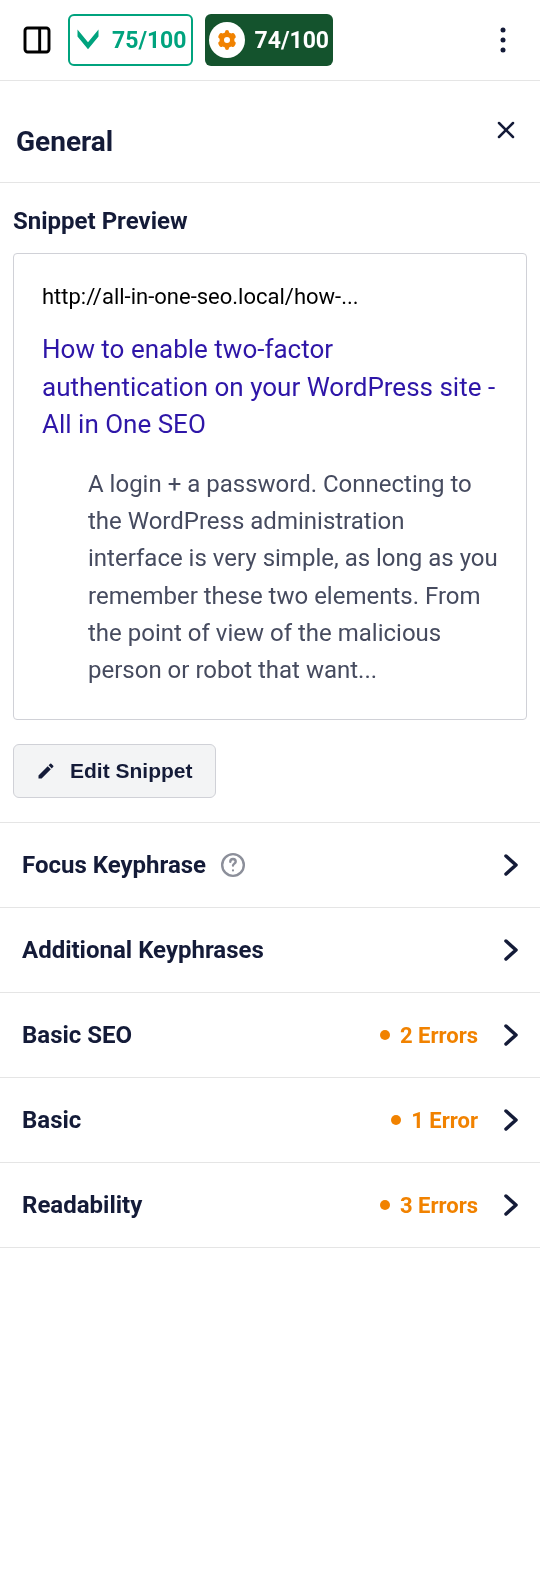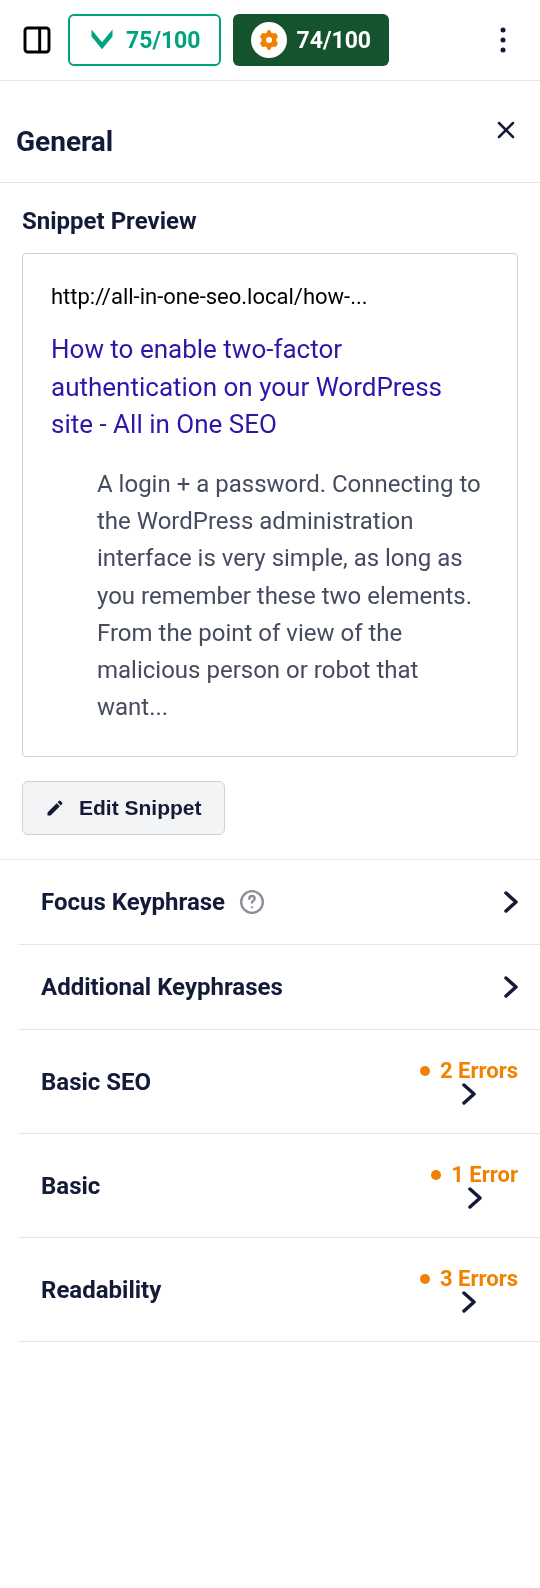--- a/index.html
+++ b/index.html
@@ -25,21 +25,21 @@
       height: 38px;
       display: flex;
       align-items: center;
       justify-content: center;
       background: transparent;
       border: none;
       cursor: pointer;
     }
     .score-badge {
       height: 52px;
-      padding: 0 18px;
+      padding: 0 4px;
       border-radius: 6px;
       display: flex;
       align-items: center;
       gap: 10px;
       font-size: 23px;
       font-weight: 700;
     }
     .score-badge.green {
       border: 2px solid #00a37e;
       color: #00a37e;
@@ -75,21 +75,21 @@
       color: #141b38;
       margin-top: 20px;
     }
     .close-btn {
       background: transparent;
       border: none;
       cursor: pointer;
       padding: 6px;
     }
     .panel-body {
-      padding: 24px 22px;
+      padding: 24px 13px;
     }
     .panel-body h3 {
       font-size: 24px;
       font-weight: 700;
       color: #141b38;
       margin-bottom: 18px;
     }
     .snippet-box {
       border: 1px solid #d0d1d7;
       border-radius: 4px;
@@ -132,39 +132,38 @@
     .accordion {
       border-top: 1px solid #e5e5e5;
     }
     .accordion-item {
       display: flex;
       align-items: center;
       justify-content: space-between;
       padding: 28px 22px;
       border-bottom: 1px solid #e5e5e5;
       cursor: pointer;
-      margin-left: 19px;
     }
     .accordion-left {
       display: flex;
       align-items: center;
       gap: 14px;
     }
     .accordion-title {
       font-size: 24px;
       font-weight: 700;
       color: #141b38;
     }
     .help-circle {
       color: #8c8f9a;
     }
     .accordion-right {
       display: flex;
       align-items: center;
-      flex-direction: column;
+      gap: 26px;
     }
     .error-badge {
       display: flex;
       align-items: center;
       gap: 10px;
       color: #f18200;
       font-size: 22px;
       font-weight: 700;
     }
     .error-dot {

